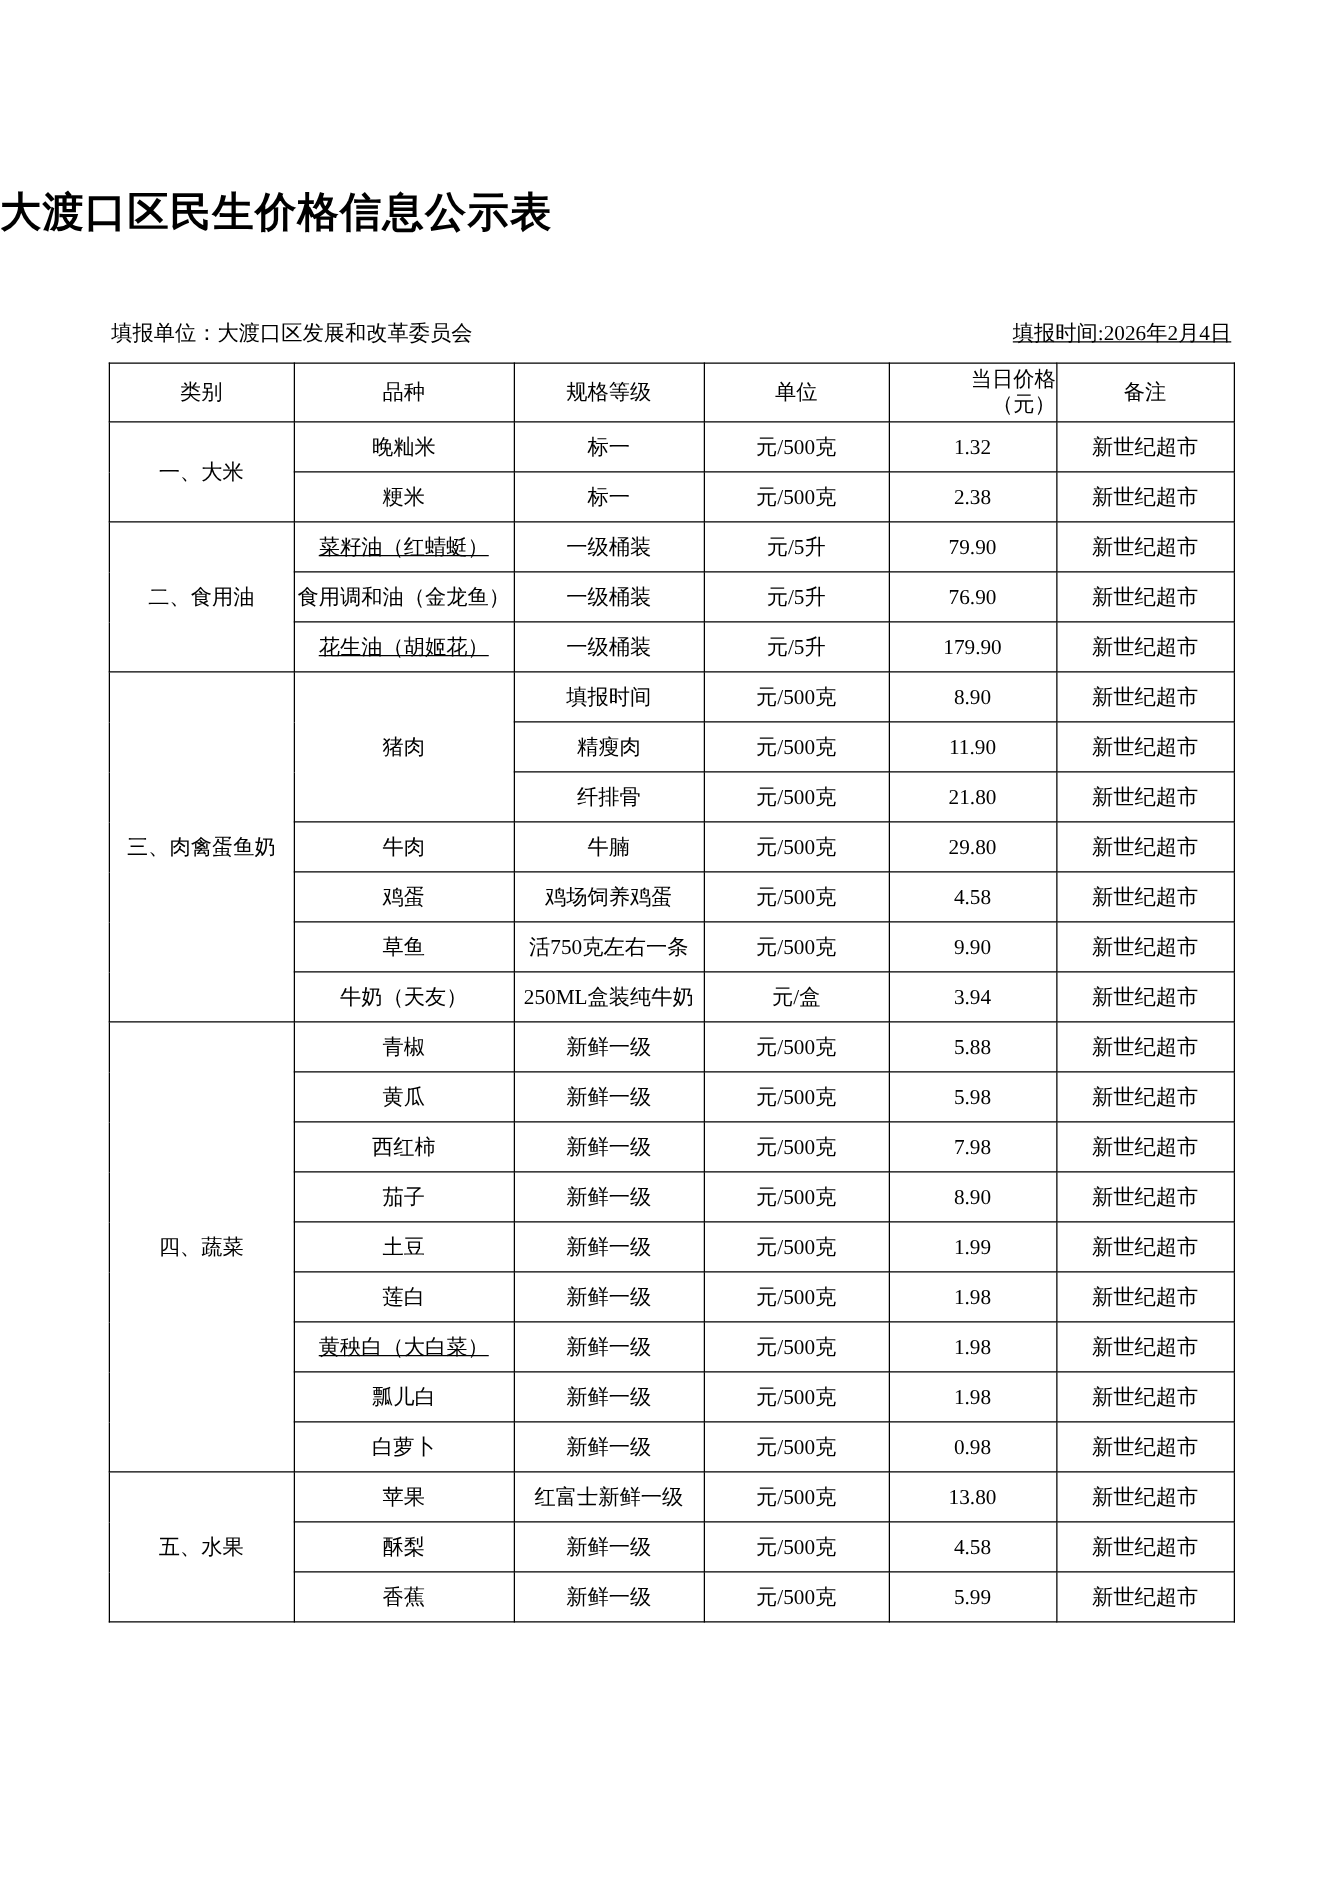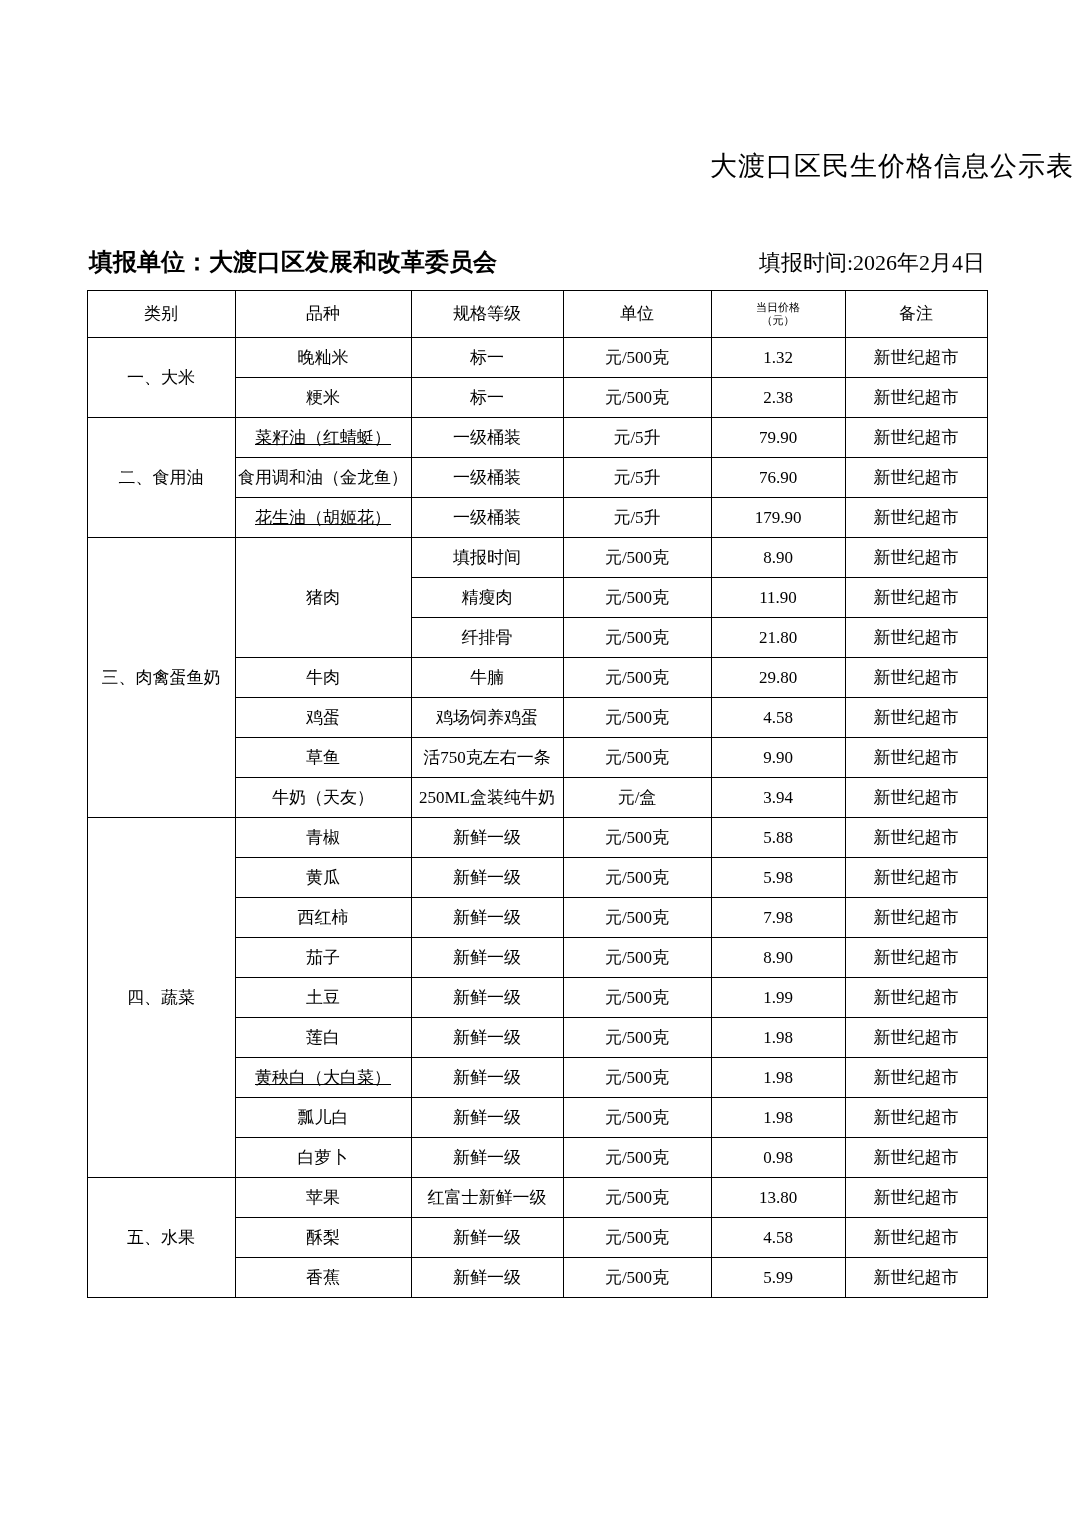--- a/index.html
+++ b/index.html
@@ -15,41 +15,41 @@
     position: relative;
   }
   .page {
     width: 1074px;
     height: 1520px;
     box-sizing: border-box;
     padding: 0;
     position: relative;
   }
   .doc-title {
-    text-align: right;
-    font-size: 27px;
-    font-weight: 400;
+    text-align: left;
+    font-size: 33px;
+    font-weight: 700;
     letter-spacing: 1px;
     margin-top: 148px;
   }
   .meta-row {
     display: flex;
     justify-content: space-between;
     align-items: flex-end;
     width: 900px;
     margin: 62px auto 0 auto;
     padding: 0 2px;
     box-sizing: border-box;
   }
   .meta-left {
-    font-size: 24px;
-    font-weight: bold;
+    font-size: 17px;
   }
   .meta-right {
-    font-size: 22px;
+    font-size: 17px;
+    text-decoration: underline;
   }
   table.price-table {
     width: 900px;
     margin: 12px auto 0 auto;
     border-collapse: collapse;
     table-layout: fixed;
   }
   table.price-table td, table.price-table th {
     border: 1px solid #000000;
     text-align: center;
@@ -75,21 +75,22 @@
   }
   .small-text {
     font-size: 14px;
     text-decoration: underline;
   }
   .smaller-text {
     font-size: 13px;
   }
   .hdr-two-line {
     line-height: 1.15;
-    font-size: 11px;
+    font-size: 17px;
+    text-align: right;
   }
 </style>
 </head>
 <body>
 
 <div class="page">
 
   <div class="doc-title">大渡口区民生价格信息公示表</div>
 
   <div class="meta-row">

